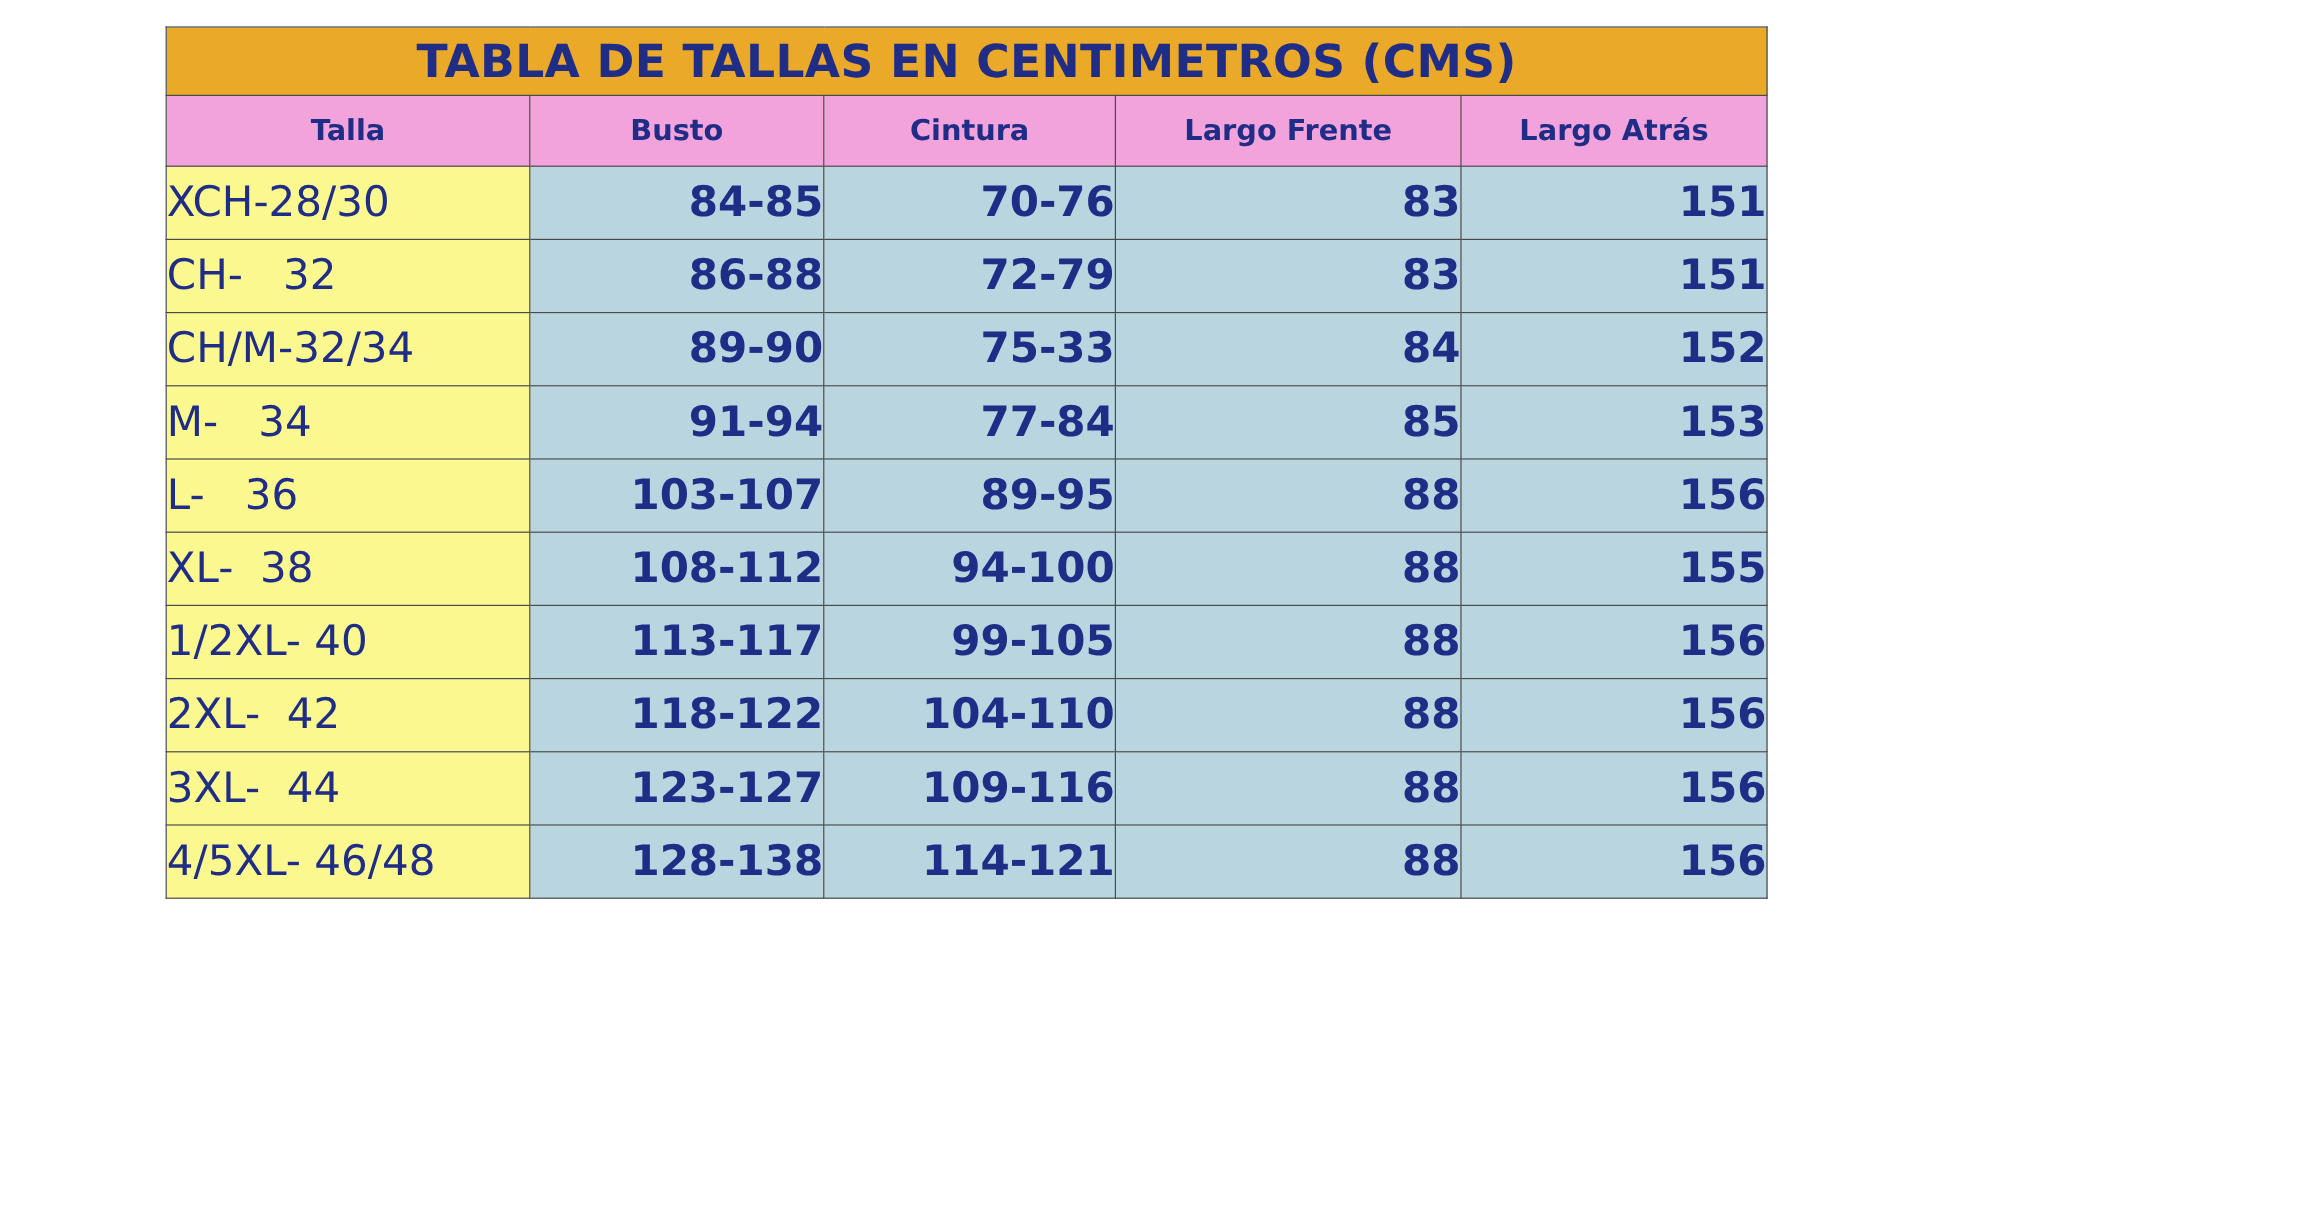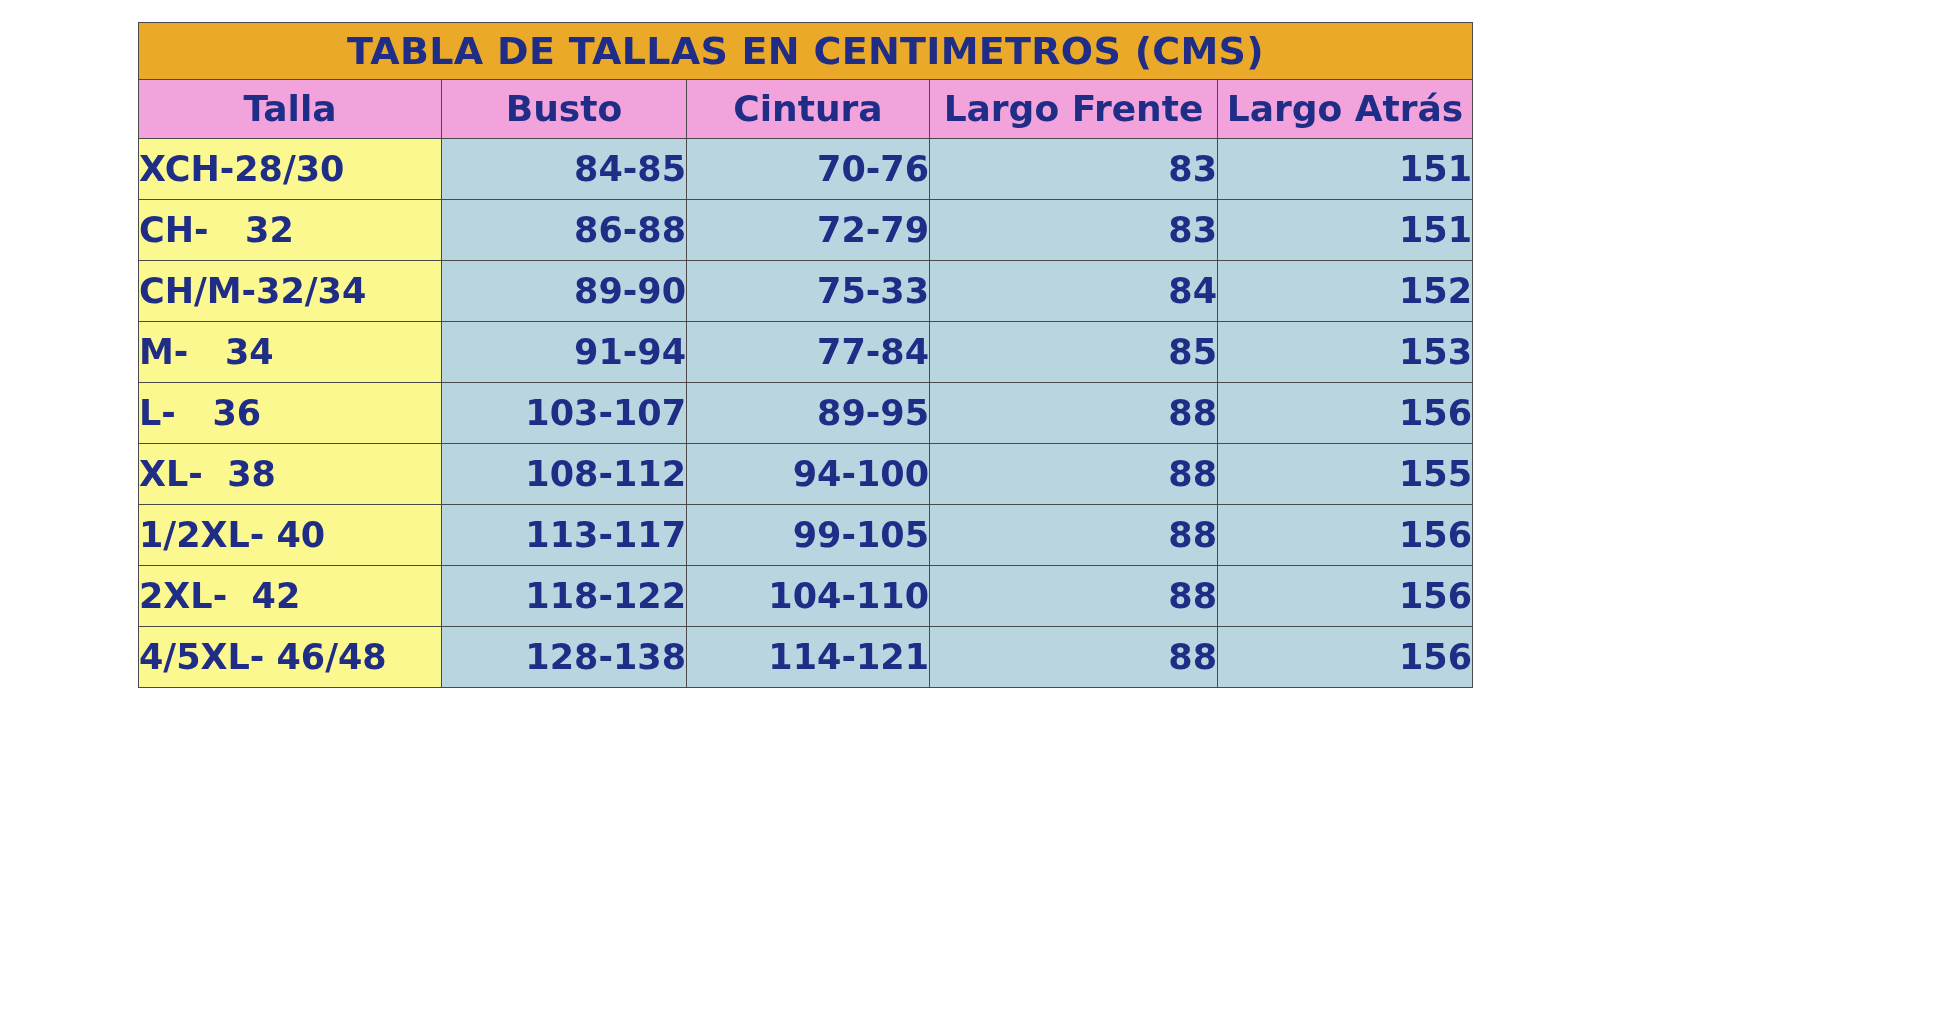--- a/index.html
+++ b/index.html
@@ -47,33 +47,33 @@
     text-align: center;
     height: 56px;
     line-height: 56px;
     letter-spacing: 0.3px;
     white-space: nowrap;
   }
 
   .head-cell {
     background: #f2a3dc;
     color: #1f2d86;
-    font-size: 36px;
+    font-size: 24px;
     font-weight: bold;
     text-align: center;
     height: 58px;
     line-height: 58px;
     white-space: nowrap;
   }
 
   .label-cell {
     background: #fbf88f;
     color: #1f2d86;
     font-size: 35px;
-    font-weight: bold;
+    font-weight: normal;
     text-align: left;
     padding-left: 10px;
     height: 60px;
     line-height: 60px;
     white-space: pre;
   }
 
   .val-cell {
     background: #b9d6e0;
     color: #1f2d86;
@@ -175,20 +175,27 @@
         <td class="val-cell">156</td>
       </tr>
       <tr>
         <td class="label-cell">2XL-  42</td>
         <td class="val-cell">118-122</td>
         <td class="val-cell">104-110</td>
         <td class="val-cell">88</td>
         <td class="val-cell">156</td>
       </tr>
       <tr>
+        <td class="label-cell">3XL-  44</td>
+        <td class="val-cell">123-127</td>
+        <td class="val-cell">109-116</td>
+        <td class="val-cell">88</td>
+        <td class="val-cell">156</td>
+      </tr>
+      <tr>
         <td class="label-cell">4/5XL- 46/48</td>
         <td class="val-cell">128-138</td>
         <td class="val-cell">114-121</td>
         <td class="val-cell">88</td>
         <td class="val-cell">156</td>
       </tr>
     </tbody>
   </table>
 </div>
 

